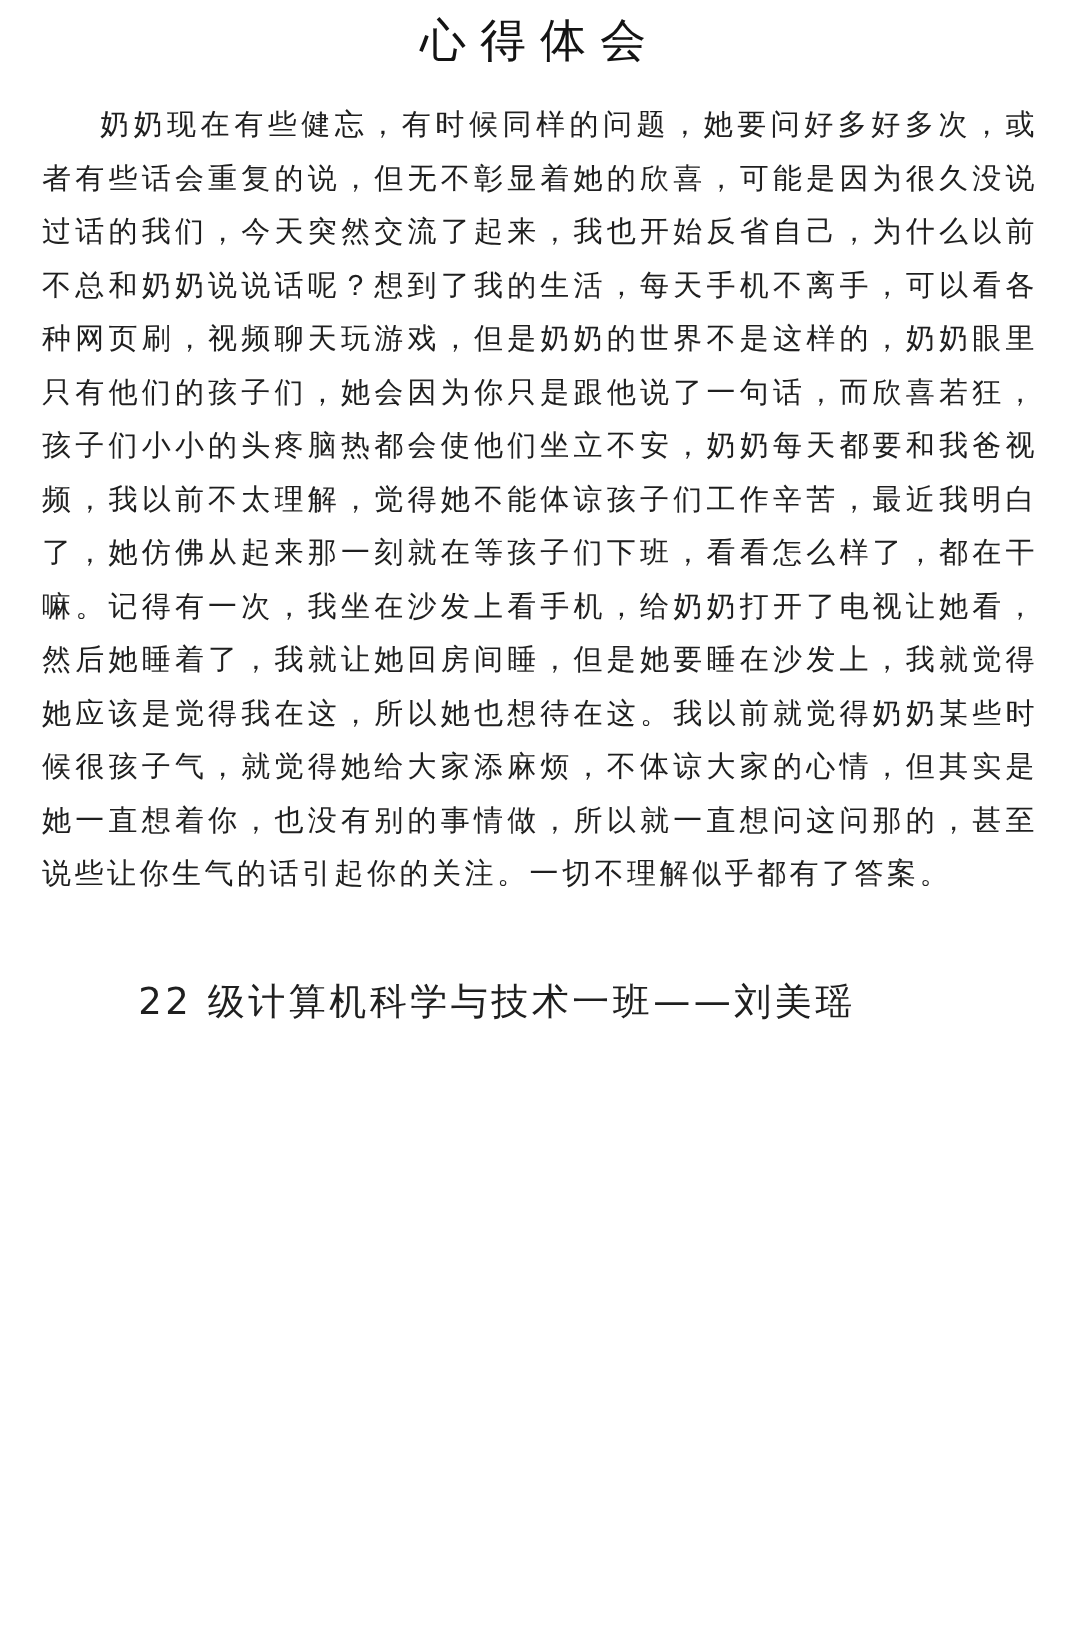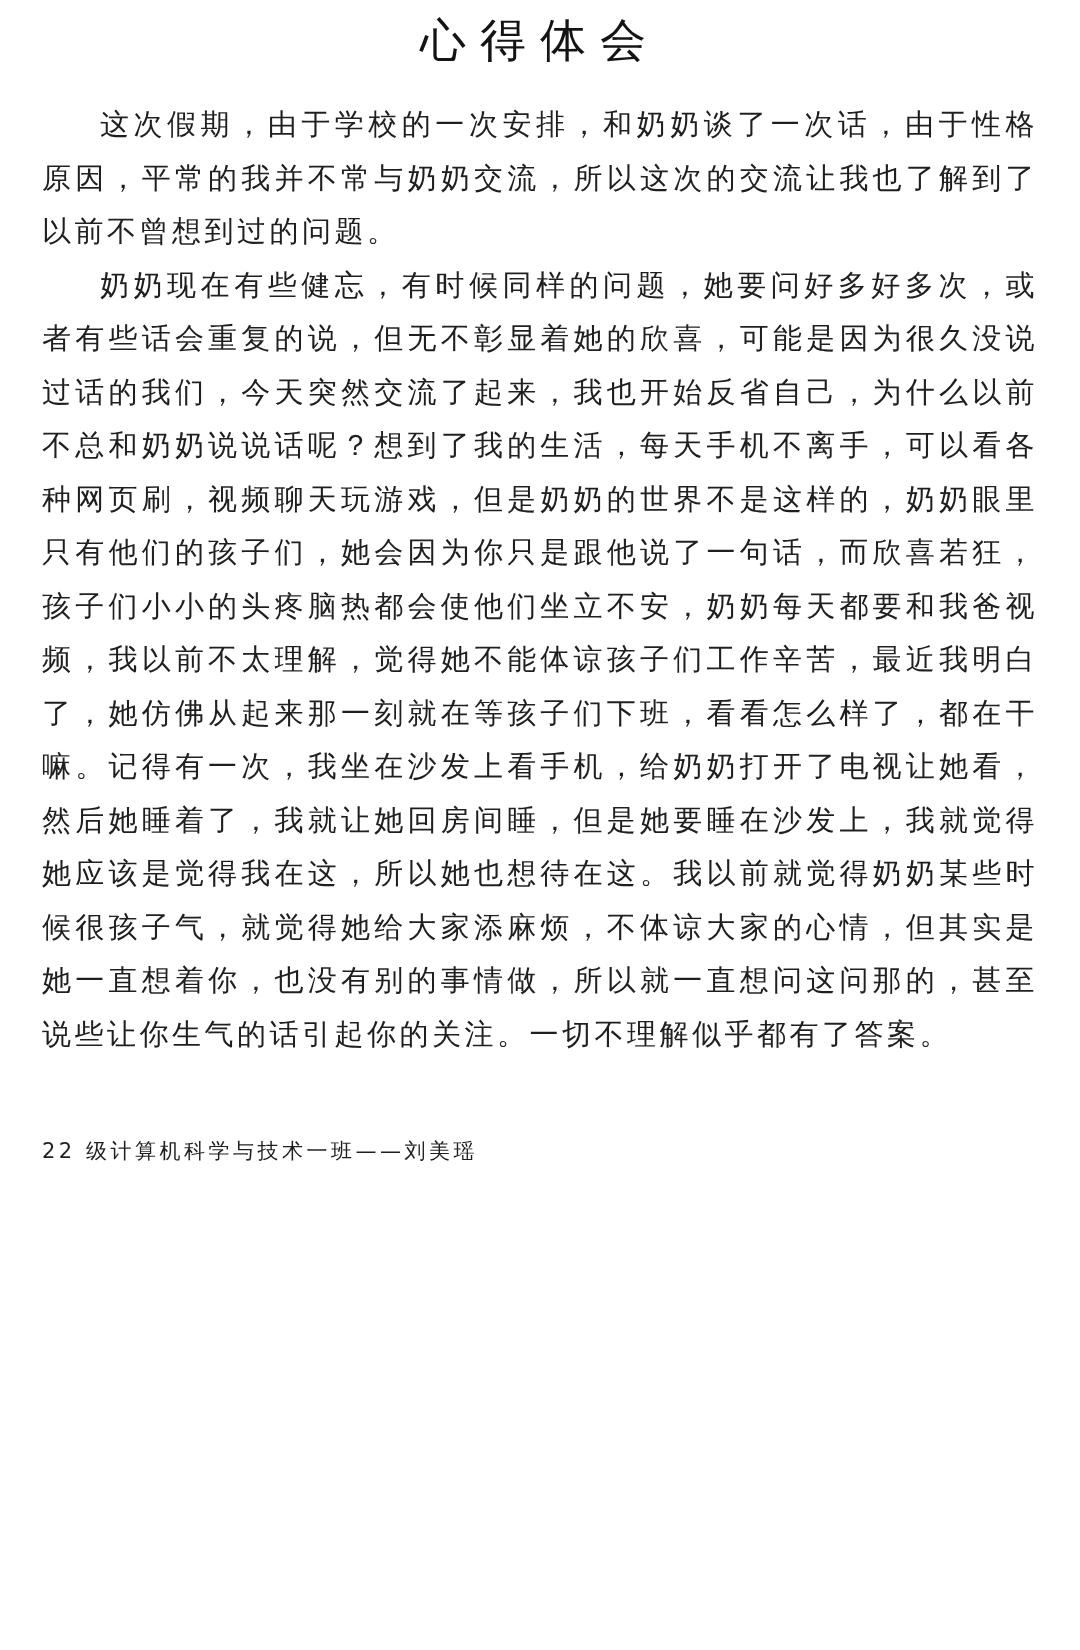--- a/index.html
+++ b/index.html
@@ -39,35 +39,34 @@
     line-height: 53.5px;
     text-indent: 2em;
     text-align: justify;
     letter-spacing: 3.5px;
     color: #1f1f1f;
     font-family: "DejaVu Sans", cursive, sans-serif;
   }
 
   .signature {
     margin-top: 76px;
-    text-align: left;
+    text-align: center;
     padding-right: 86px;
-    font-size: 21px;
+    font-size: 37px;
     letter-spacing: 3.5px;
     color: #1f1f1f;
     font-family: "DejaVu Sans", cursive, sans-serif;
   }
 </style>
 </head>
 <body>
 
 <div class="page">
 
   <h1 class="doc-title">心得体会</h1>
 
   <div class="essay">
-    <p>这次假期，由于学校的一次安排，和奶奶谈了一次话，由于性格原因，平常的我并不常与奶奶交流，所以这次的交流让我也了解到了以前不曾想到过的问题。</p>
     <p>奶奶现在有些健忘，有时候同样的问题，她要问好多好多次，或者有些话会重复的说，但无不彰显着她的欣喜，可能是因为很久没说过话的我们，今天突然交流了起来，我也开始反省自己，为什么以前不总和奶奶说说话呢？想到了我的生活，每天手机不离手，可以看各种网页刷，视频聊天玩游戏，但是奶奶的世界不是这样的，奶奶眼里只有他们的孩子们，她会因为你只是跟他说了一句话，而欣喜若狂，孩子们小小的头疼脑热都会使他们坐立不安，奶奶每天都要和我爸视频，我以前不太理解，觉得她不能体谅孩子们工作辛苦，最近我明白了，她仿佛从起来那一刻就在等孩子们下班，看看怎么样了，都在干嘛。记得有一次，我坐在沙发上看手机，给奶奶打开了电视让她看，然后她睡着了，我就让她回房间睡，但是她要睡在沙发上，我就觉得她应该是觉得我在这，所以她也想待在这。我以前就觉得奶奶某些时候很孩子气，就觉得她给大家添麻烦，不体谅大家的心情，但其实是她一直想着你，也没有别的事情做，所以就一直想问这问那的，甚至说些让你生气的话引起你的关注。一切不理解似乎都有了答案。</p>
   </div>
 
   <div class="signature">22 级计算机科学与技术一班——刘美瑶</div>
 
 </div>
 
 </body></html>

